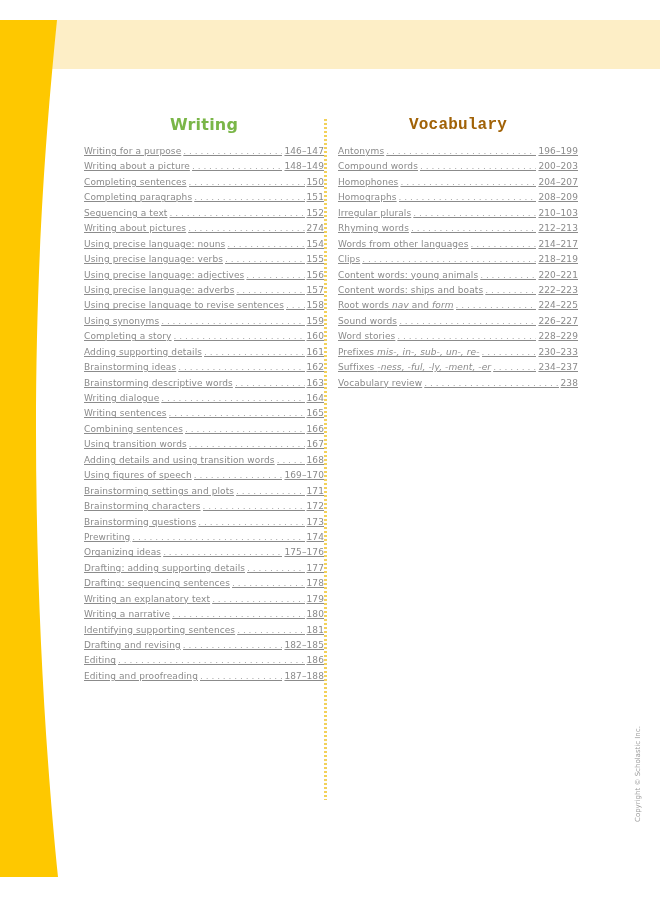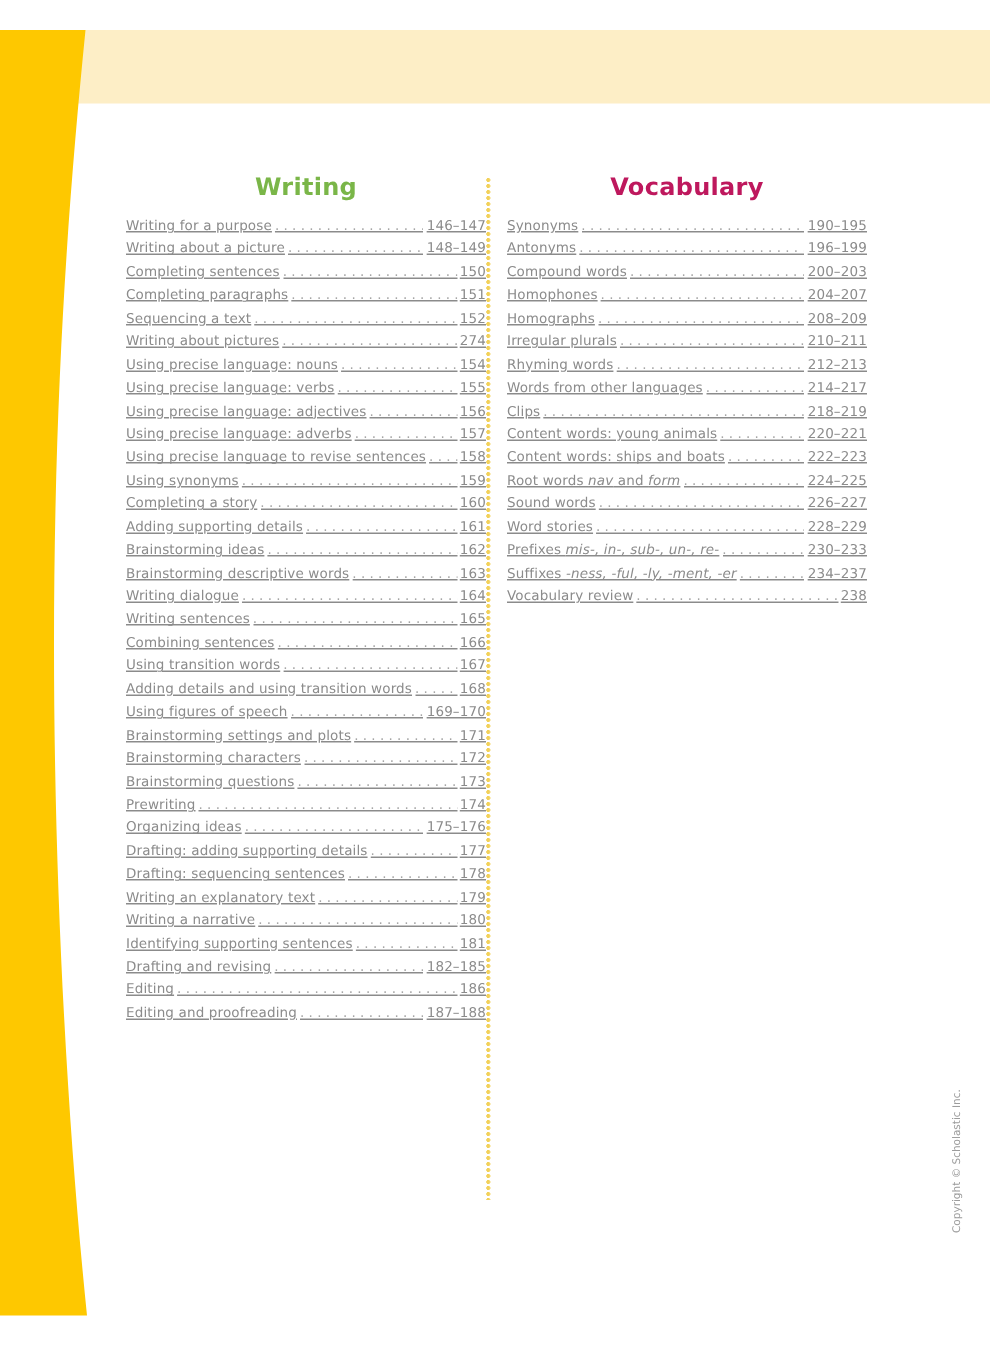--- a/index.html
+++ b/index.html
@@ -18,21 +18,21 @@
   .column {
     position: absolute; top: 114px; width: 240px;
   }
   .col-left { left: 84px; }
   .col-right { left: 338px; }
   .col-title {
     text-align: center; font-weight: bold; font-size: 16px;
     margin: 0 0 8px 0; letter-spacing: 0.2px; height: 22px; line-height: 22px;
   }
   .col-left .col-title { color: #7ab648; }
-  .col-right .col-title { color: #be185d; }
+  .col-right .col-title { color: #a16207; font-family: Liberation Mono, monospace; }
   .toc-list { list-style: none; margin: 0; padding: 0; }
   .toc-item {
     display: flex; align-items: baseline;
     font-size: 9px; color: #8b8b8b; height: 15.44px; line-height: 15.44px;
     white-space: nowrap; overflow: hidden; letter-spacing: 0.1px; text-decoration: underline;
   }
   .toc-label { flex: 0 0 auto; }
   .toc-label i { font-style: italic; }
   .toc-dots {
     flex: 1 1 auto; overflow: hidden; margin: 0 2px;
@@ -243,25 +243,20 @@
       </li>
     </ul>
 </section>
 
 <div class="divider"></div>
 
 <section class="column col-right">
   <h2 class="col-title">Vocabulary</h2>
   <ul class="toc-list" id="vocab-list">
       <li class="toc-item">
-        <span class="toc-label">Synonyms</span>
-        <span class="toc-dots"></span>
-        <span class="toc-page">190–195</span>
-      </li>
-      <li class="toc-item">
         <span class="toc-label">Antonyms</span>
         <span class="toc-dots"></span>
         <span class="toc-page">196–199</span>
       </li>
       <li class="toc-item">
         <span class="toc-label">Compound words</span>
         <span class="toc-dots"></span>
         <span class="toc-page">200–203</span>
       </li>
       <li class="toc-item">
@@ -270,21 +265,21 @@
         <span class="toc-page">204–207</span>
       </li>
       <li class="toc-item">
         <span class="toc-label">Homographs</span>
         <span class="toc-dots"></span>
         <span class="toc-page">208–209</span>
       </li>
       <li class="toc-item">
         <span class="toc-label">Irregular plurals</span>
         <span class="toc-dots"></span>
-        <span class="toc-page">210–211</span>
+        <span class="toc-page">210–103</span>
       </li>
       <li class="toc-item">
         <span class="toc-label">Rhyming words</span>
         <span class="toc-dots"></span>
         <span class="toc-page">212–213</span>
       </li>
       <li class="toc-item">
         <span class="toc-label">Words from other languages</span>
         <span class="toc-dots"></span>
         <span class="toc-page">214–217</span>

